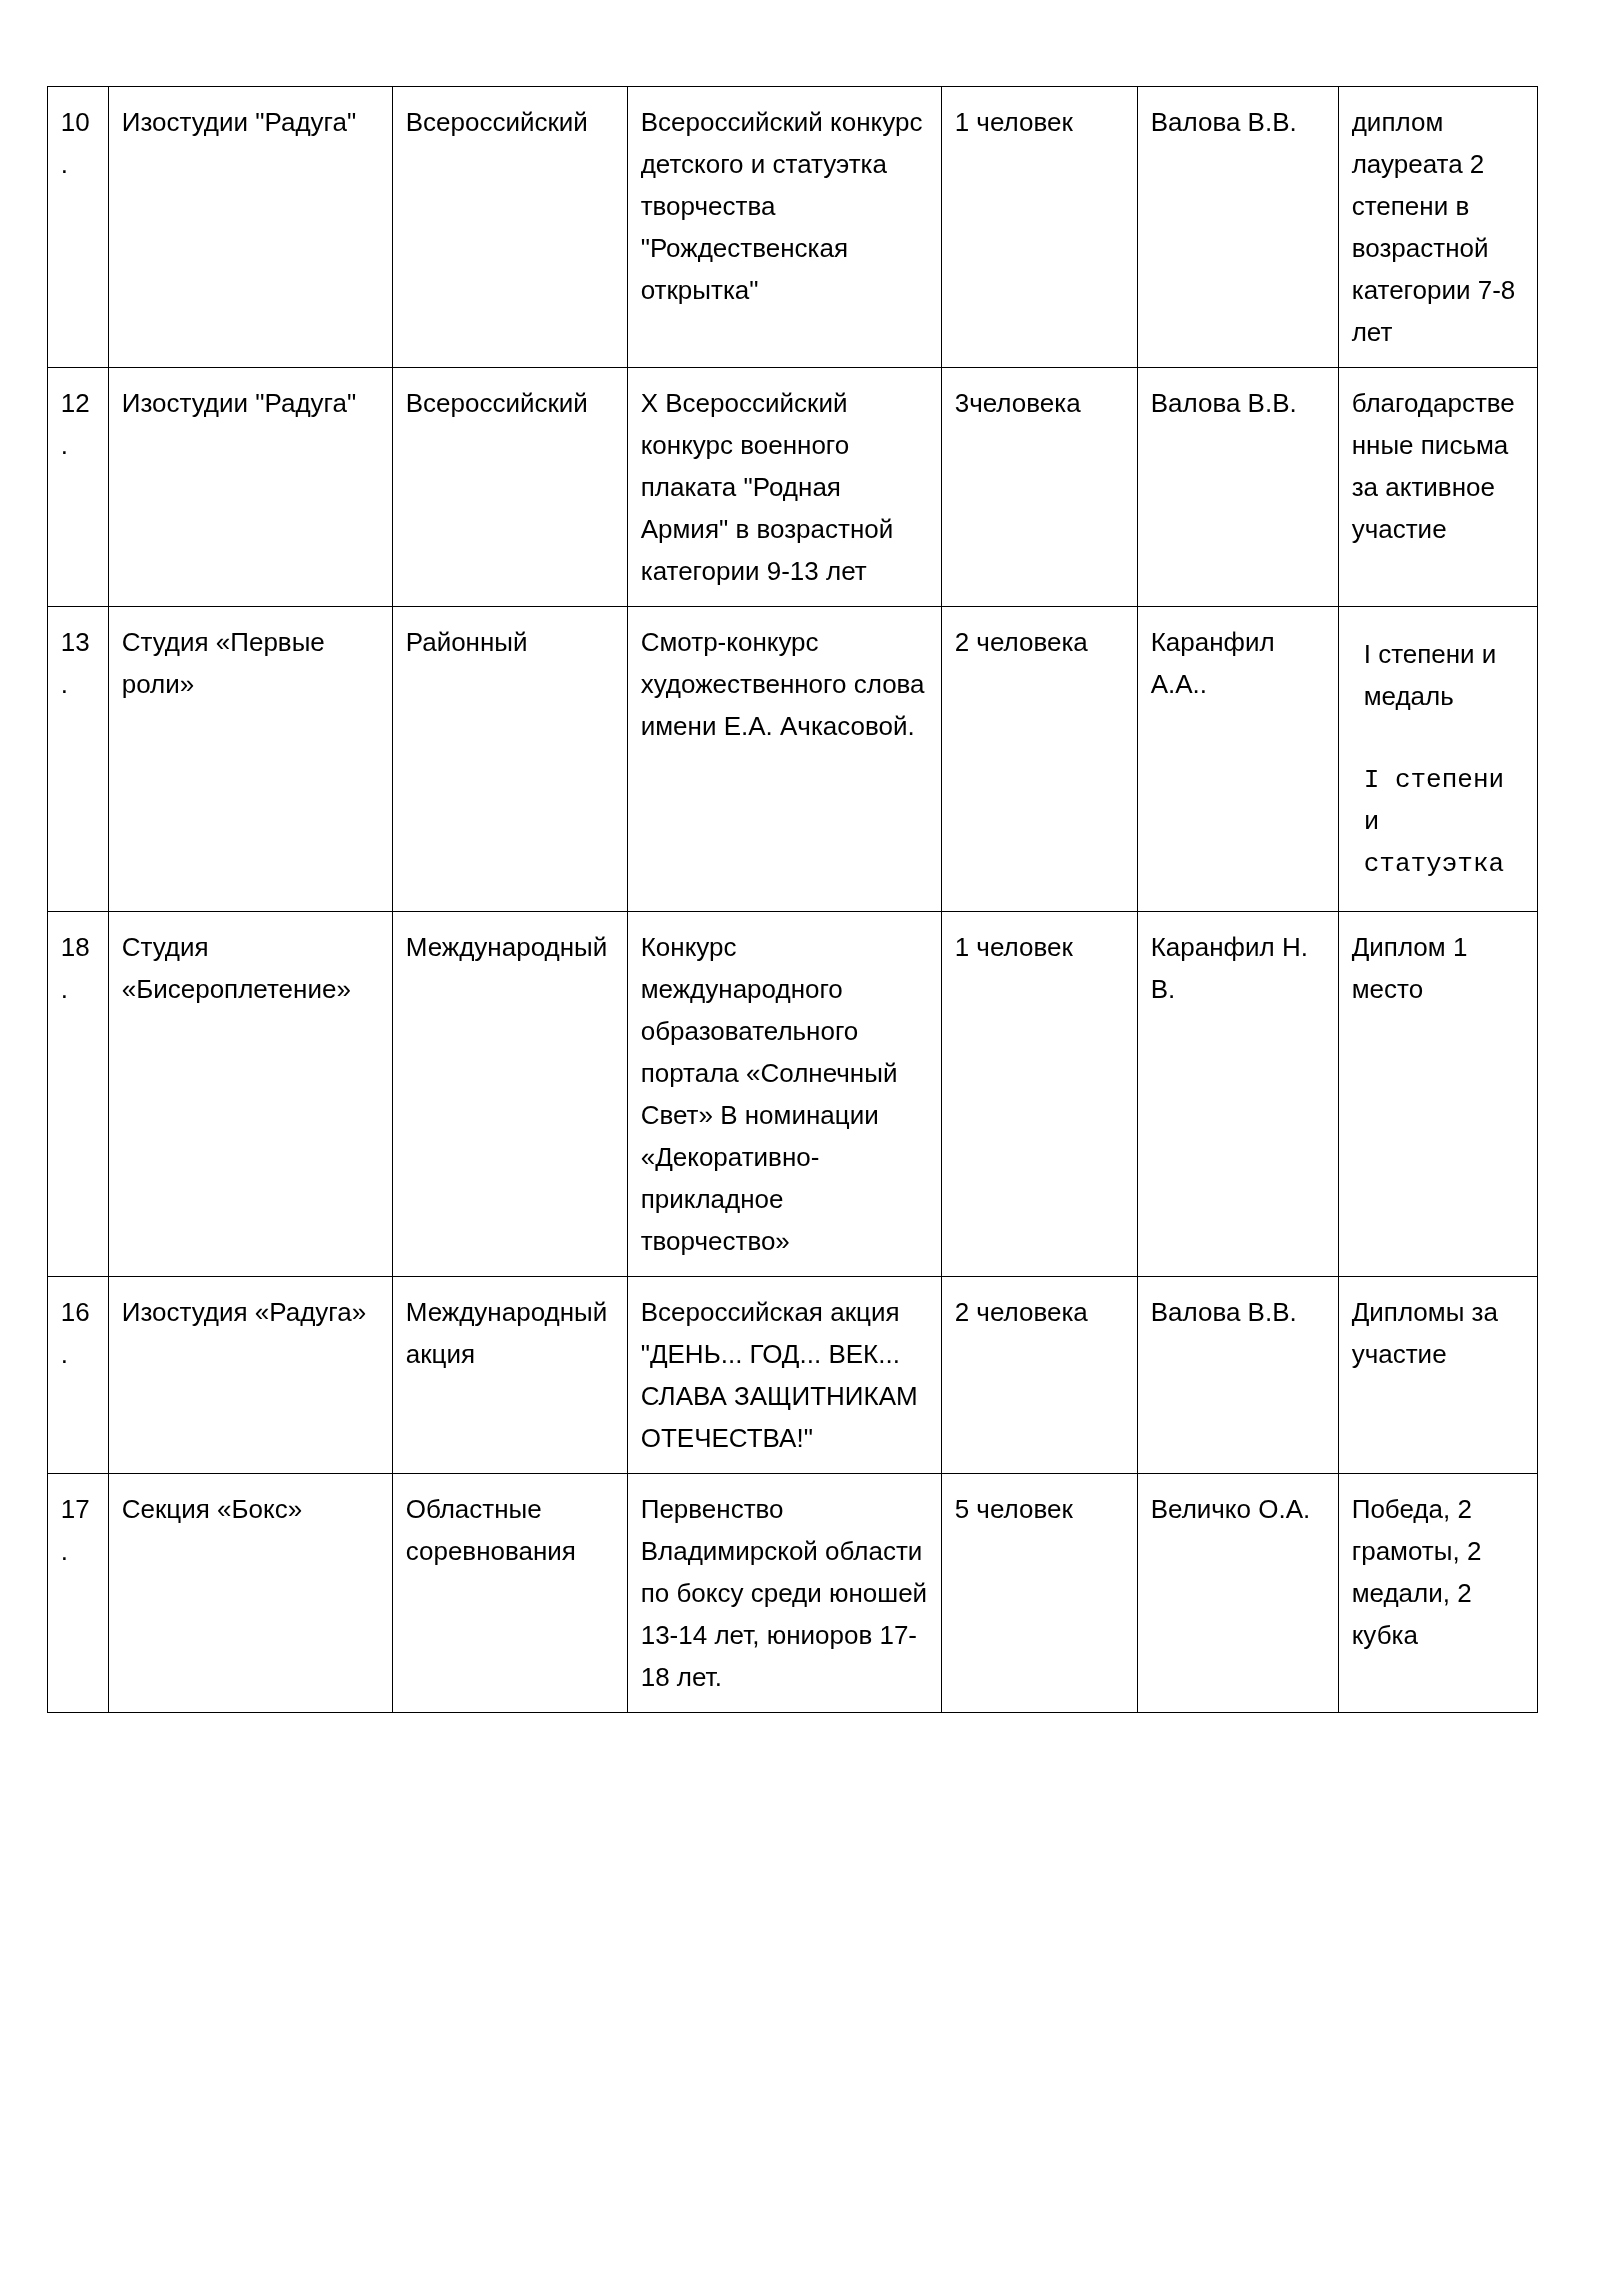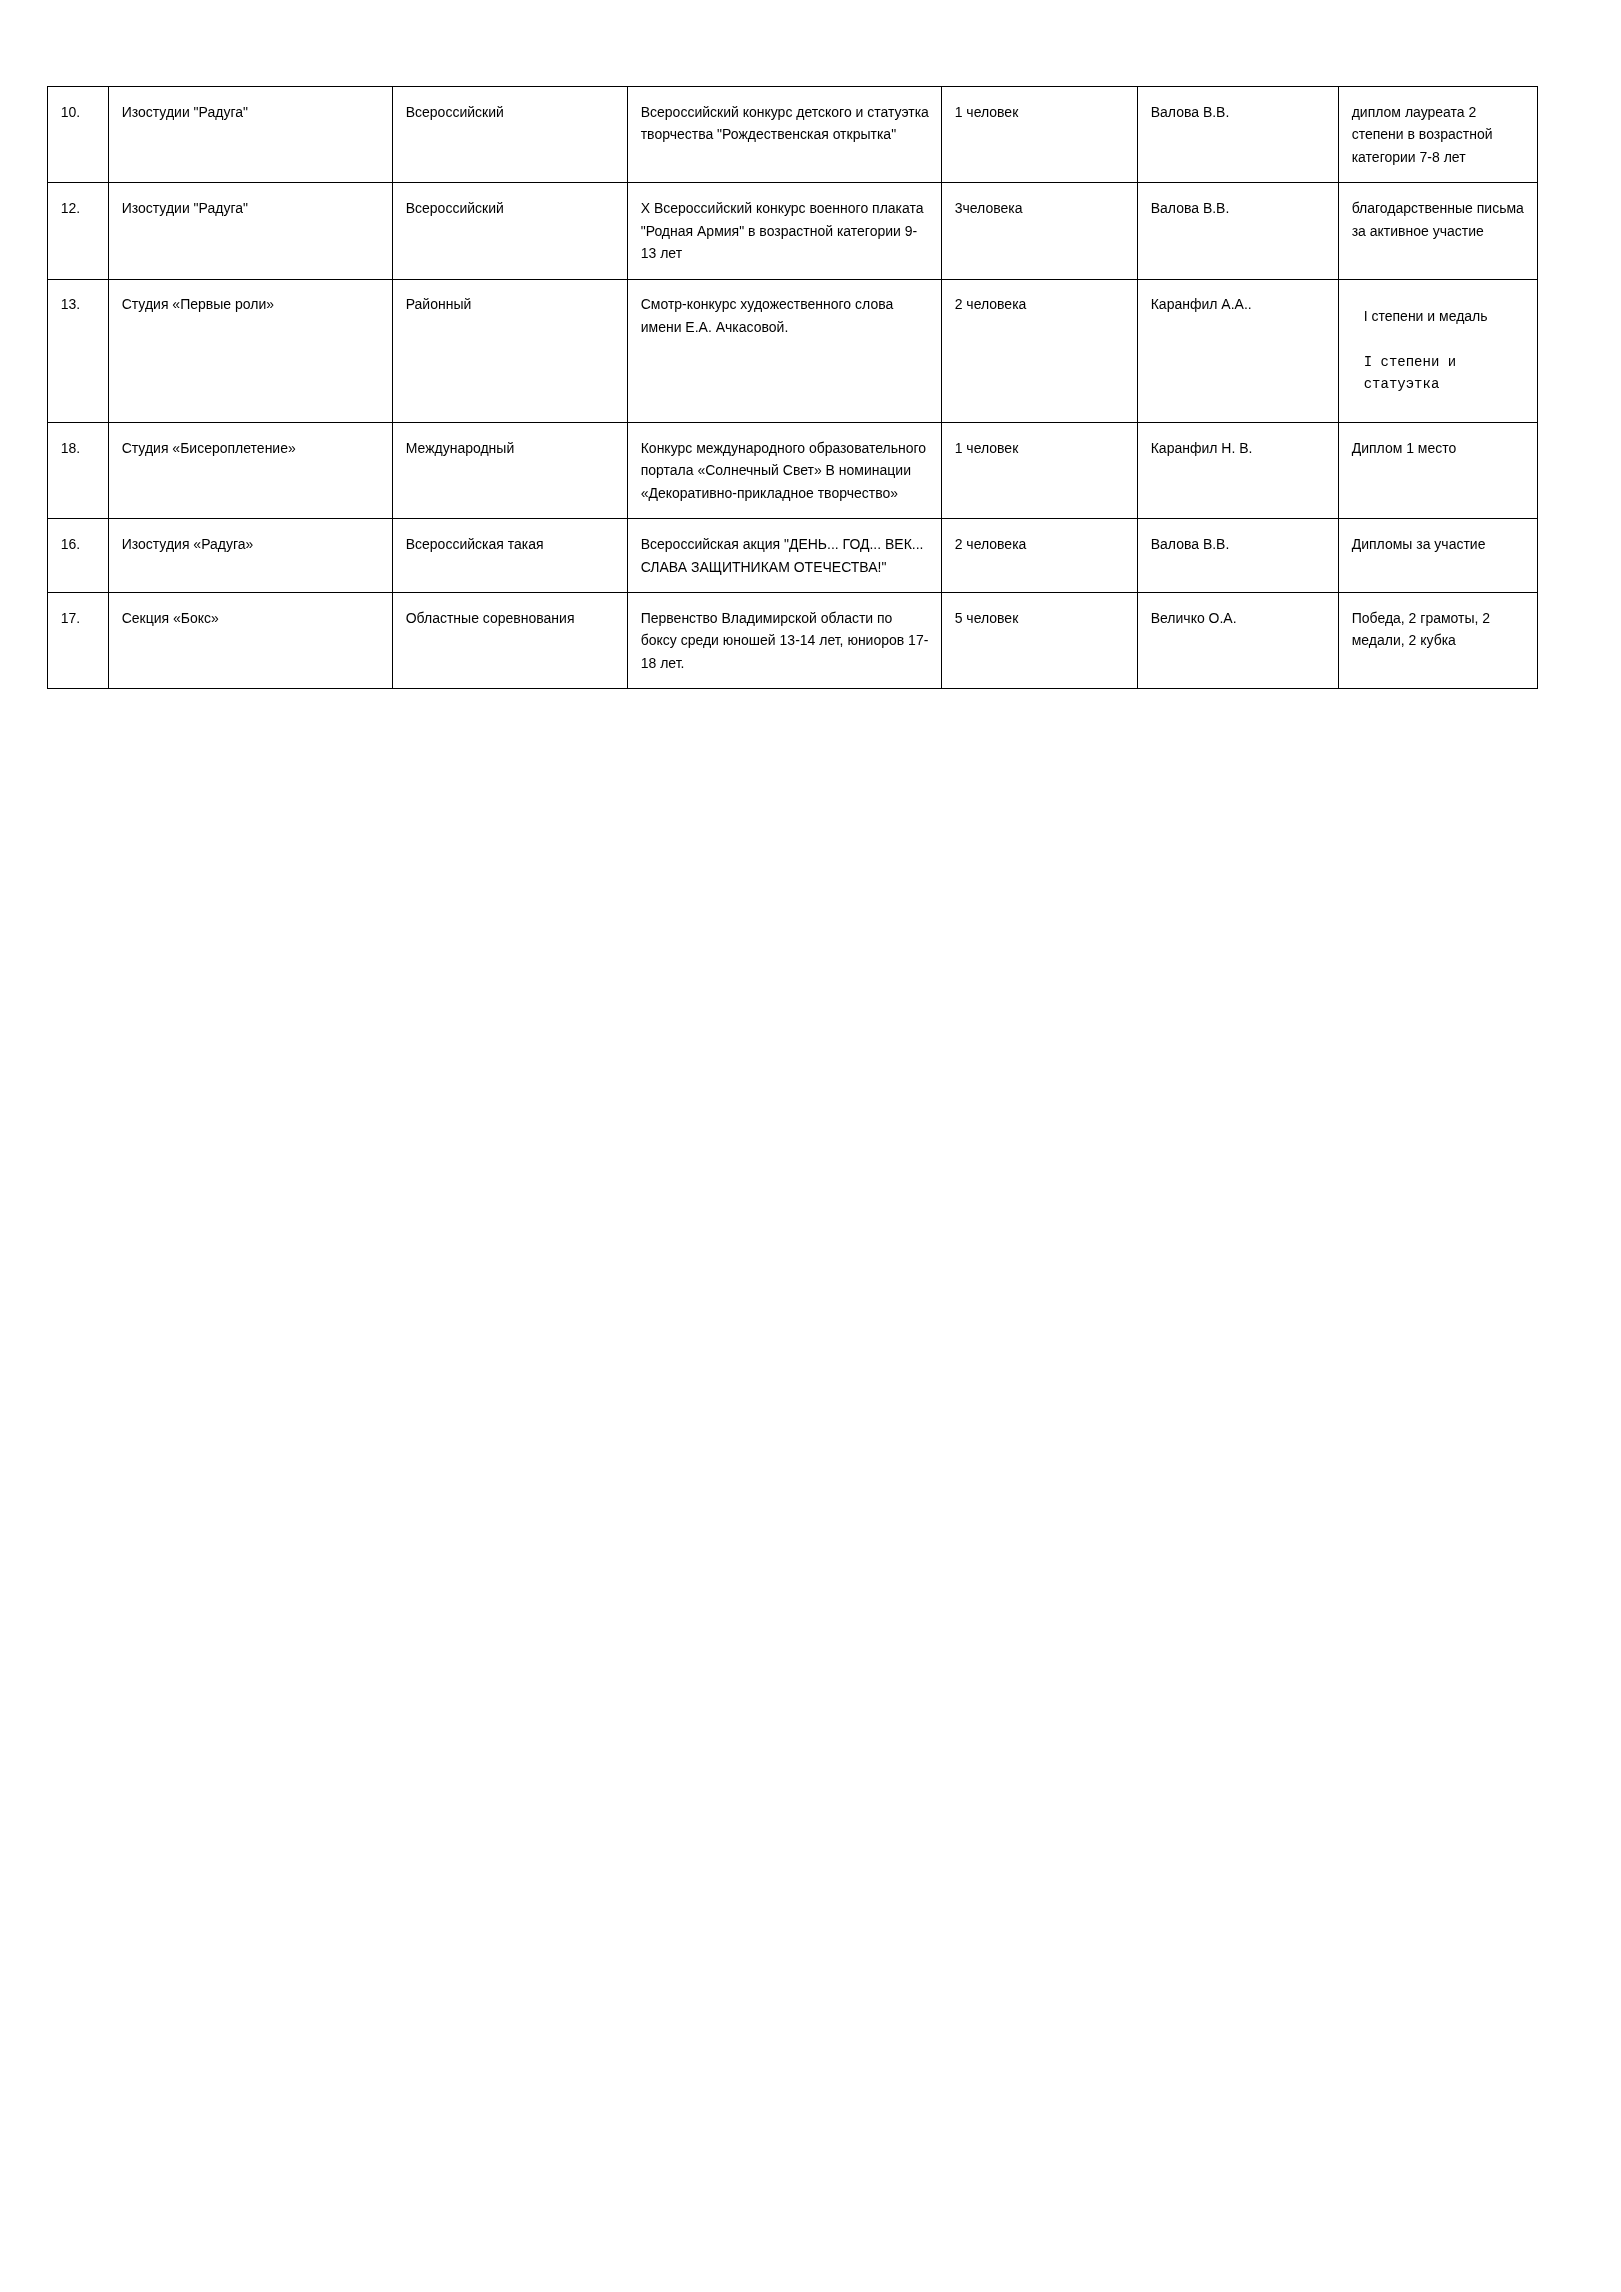--- a/index.html
+++ b/index.html
@@ -23,21 +23,21 @@
   }
   table.doc-table {
     border-collapse: collapse;
     width: 1490px;
     table-layout: fixed;
   }
   table.doc-table td {
     border: 1.5px solid #000000;
     vertical-align: top;
     padding: 13.7px 11.8px 13.7px 12.7px;
-    font-size: 14px;
+    font-size: 26px;
     line-height: 1.62;
     word-wrap: break-word;
     overflow-wrap: break-word;
     hyphens: none;
   }
   
   col.c-num   { width: 61px; }
   col.c-name  { width: 284px; }
   col.c-level { width: 235px; }
   col.c-event { width: 314px; }
@@ -113,21 +113,21 @@
         <td>Международный</td>
         <td>Конкурс международного образовательного портала «Солнечный Свет» В номинации «Декоративно-прикладное творчество»</td>
         <td>1 человек</td>
         <td>Каранфил Н. В.</td>
         <td>Диплом 1 место</td>
       </tr>
 
       <tr>
         <td class="num">16.</td>
         <td>Изостудия «Радуга»</td>
-        <td>Всероссийская такая</td>
+        <td>Международный акция</td>
         <td>Всероссийская акция "ДЕНЬ... ГОД... ВЕК... СЛАВА ЗАЩИТНИКАМ ОТЕЧЕСТВА!"</td>
         <td>2 человека</td>
         <td>Валова В.В.</td>
         <td>Дипломы за участие</td>
       </tr>
 
       <tr>
         <td class="num">17.</td>
         <td>Секция «Бокс»</td>
         <td>Областные соревнования</td>

